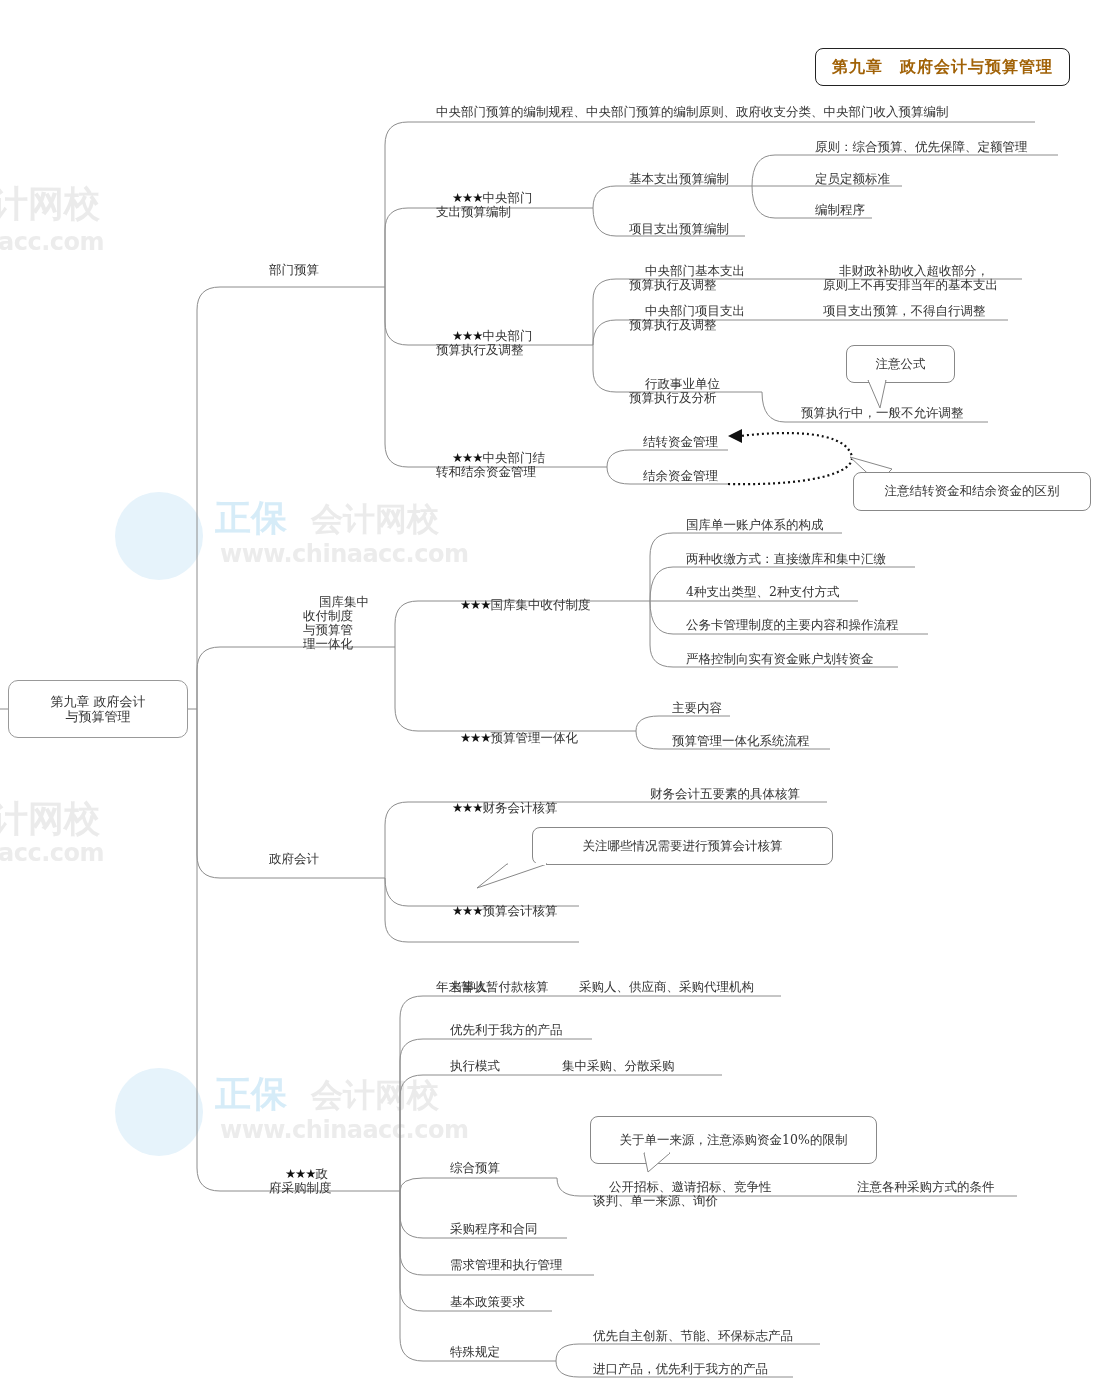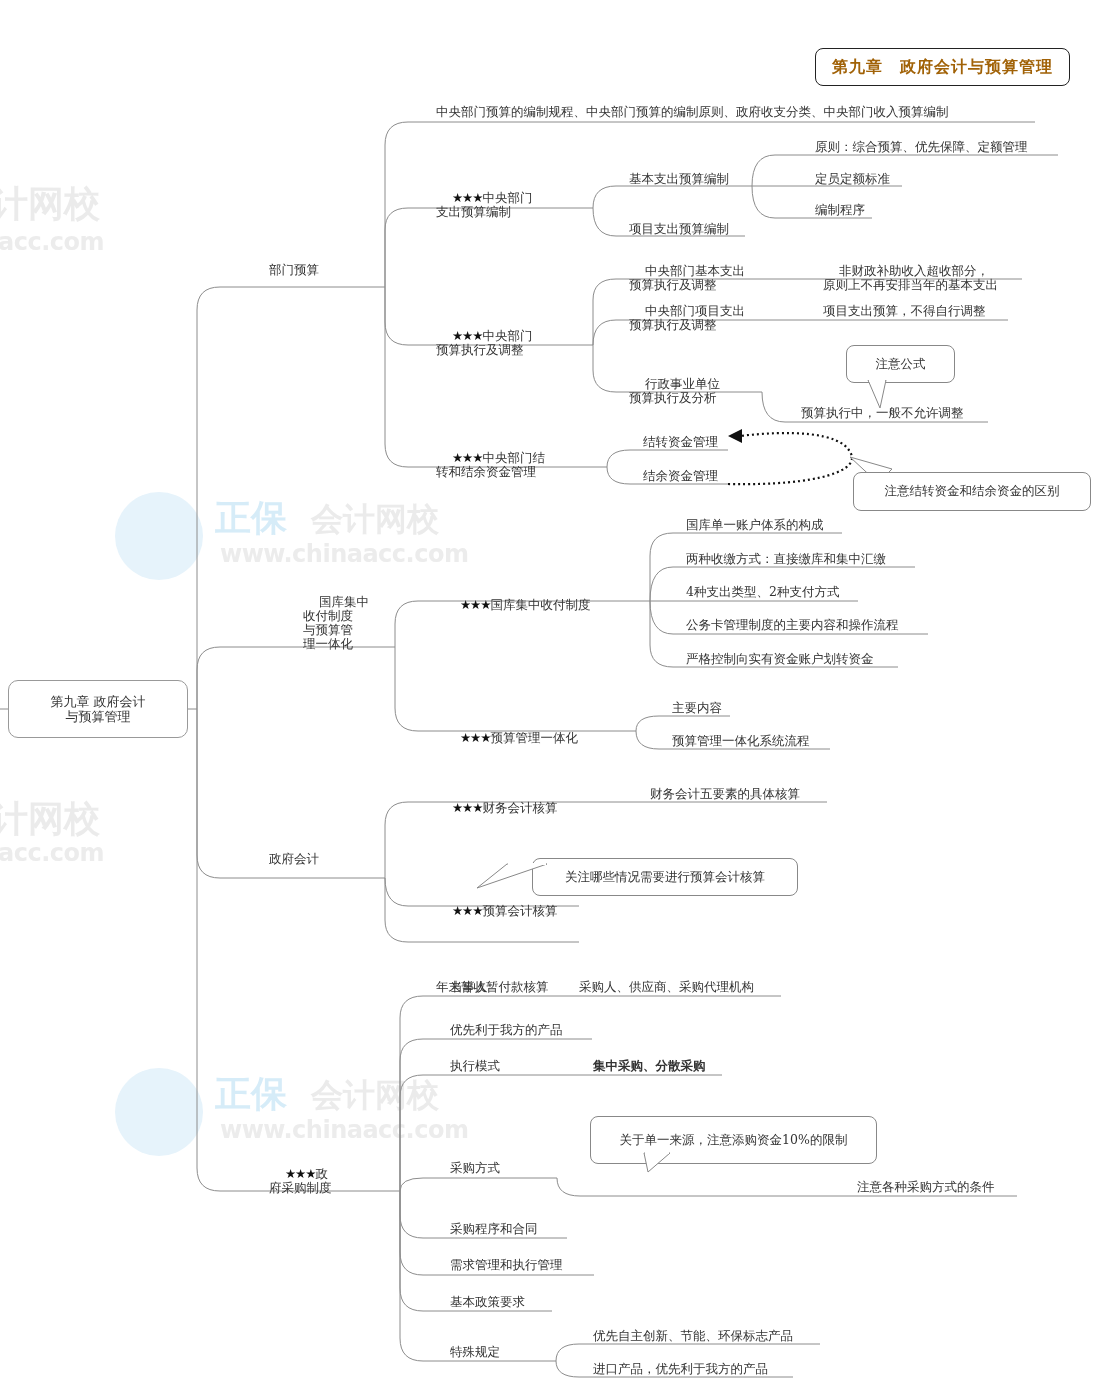--- a/index.html
+++ b/index.html
@@ -181,49 +181,52 @@
     <span class="star">★★★</span><span>预算管理一体化</span>
   </div>
   <div class="t" style="left:672px;top:701px;">主要内容</div>
   <div class="t" style="left:672px;top:734px;">预算管理一体化系统流程</div>
 
   <div class="t" style="left:269px;top:852px;">政府会计</div>
   <div class="t" style="left:436px;top:787px;">
     <span class="star">★★★</span><span>财务会计核算</span>
   </div>
   <div class="t" style="left:650px;top:787px;">财务会计五要素的具体核算</div>
-  <div class="bubble" style="left:532px;top:858px;width:266px;height:38px;justify-content:center;">
+  <div class="bubble" style="left:532px;top:827px;width:301px;height:38px;justify-content:center;">
     <span>关注哪些情况需要进行预算会计核算</span>
   </div>
   <svg style="position:absolute;left:475px;top:862px;width:90px;height:30px;">
     <polygon points="72,2 32,2 2,26" fill="#fff" stroke="#888" stroke-width="1"></polygon>
     <line x1="33" y1="2" x2="71" y2="2" stroke="#fff" stroke-width="2"></line>
   </svg>
   <div class="t" style="left:436px;top:890px;">
     <span class="star">★★★</span><span>预算会计核算</span>
   </div>
   <div class="t" style="left:436px;top:980px;">年末暂收暂付款核算</div>
 
   <div class="t" style="left:269px;top:1153px;">
     <span class="star">★★★</span><span>政</span><br><span>府采购制度</span>
   </div>
   <div class="t" style="left:450px;top:980px;">当事人</div>
   <div class="t" style="left:579px;top:980px;">采购人、供应商、采购代理机构</div>
   <div class="t" style="left:450px;top:1023px;">优先利于我方的产品</div>
   <div class="t" style="left:450px;top:1059px;">执行模式</div>
-  <div class="t" style="left:593px;top:1059px;font-weight:bold;">集中采购、分散采购</div>
+  <div class="t" style="left:562px;top:1059px;">集中采购、分散采购</div>
 
   <div class="bubble" style="left:590px;top:1116px;width:287px;height:48px;">
     <span>关于单一来源，注意添购资金10%的限制</span>
   </div>
   <svg style="position:absolute;left:640px;top:1152px;width:40px;height:24px;">
     <polygon points="4,1 30,1 8,20" fill="#fff" stroke="#888" stroke-width="1"></polygon>
     <line x1="5" y1="1" x2="29" y2="1" stroke="#fff" stroke-width="2"></line>
   </svg>
-  <div class="t" style="left:450px;top:1161px;">采购方式</div>
+  <div class="t" style="left:450px;top:1161px;">综合预算</div>
+  <div class="t" style="left:593px;top:1166px;">
+    <span>公开招标、邀请招标、竞争性</span><br><span>谈判、单一来源、询价</span>
+  </div>
   <div class="t" style="left:857px;top:1180px;">注意各种采购方式的条件</div>
 
   <div class="t" style="left:450px;top:1222px;">采购程序和合同</div>
   <div class="t" style="left:450px;top:1258px;">需求管理和执行管理</div>
   <div class="t" style="left:450px;top:1295px;">基本政策要求</div>
   <div class="t" style="left:450px;top:1345px;">特殊规定</div>
   <div class="t" style="left:593px;top:1329px;">优先自主创新、节能、环保标志产品</div>
   <div class="t" style="left:593px;top:1362px;">进口产品，优先利于我方的产品</div>
 
 </div>

